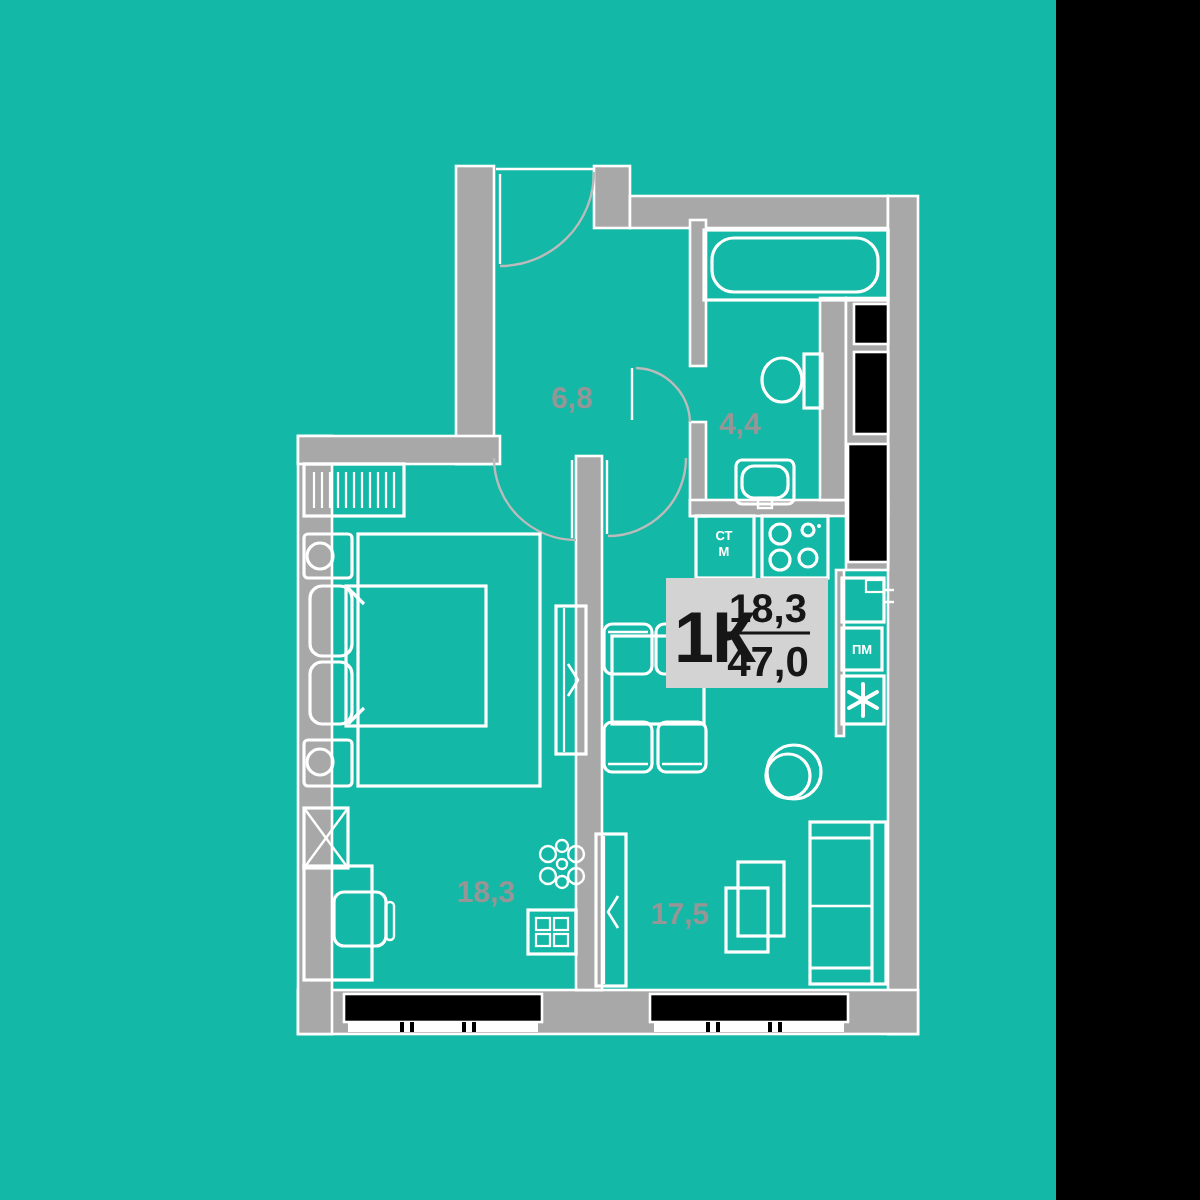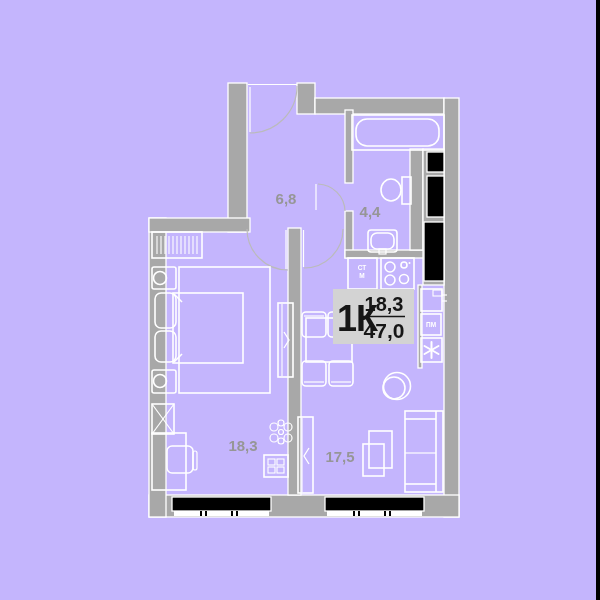--- a/index.html
+++ b/index.html
@@ -1,16 +1,16 @@
 <!DOCTYPE html>
 <html><head>
 <meta charset="utf-8">
 <style>
   html,body{margin:0;padding:0;background:#000;}
-  #stage{position:relative;width:596px;height:600px;background:#c4b5fd;overflow:hidden;
+  #stage{position:relative;width:528px;height:600px;background:#14b8a6;overflow:hidden;
          font-family:"Liberation Sans", sans-serif;}
   svg{position:absolute;left:0;top:0;}
   text{font-family:"Liberation Sans", sans-serif;}
   .room-label{font-size:15px;font-weight:bold;}
   .tiny-label{font-size:6.5px;font-weight:bold;}
 </style>
 </head>
 <body>
 
 <div id="stage">

